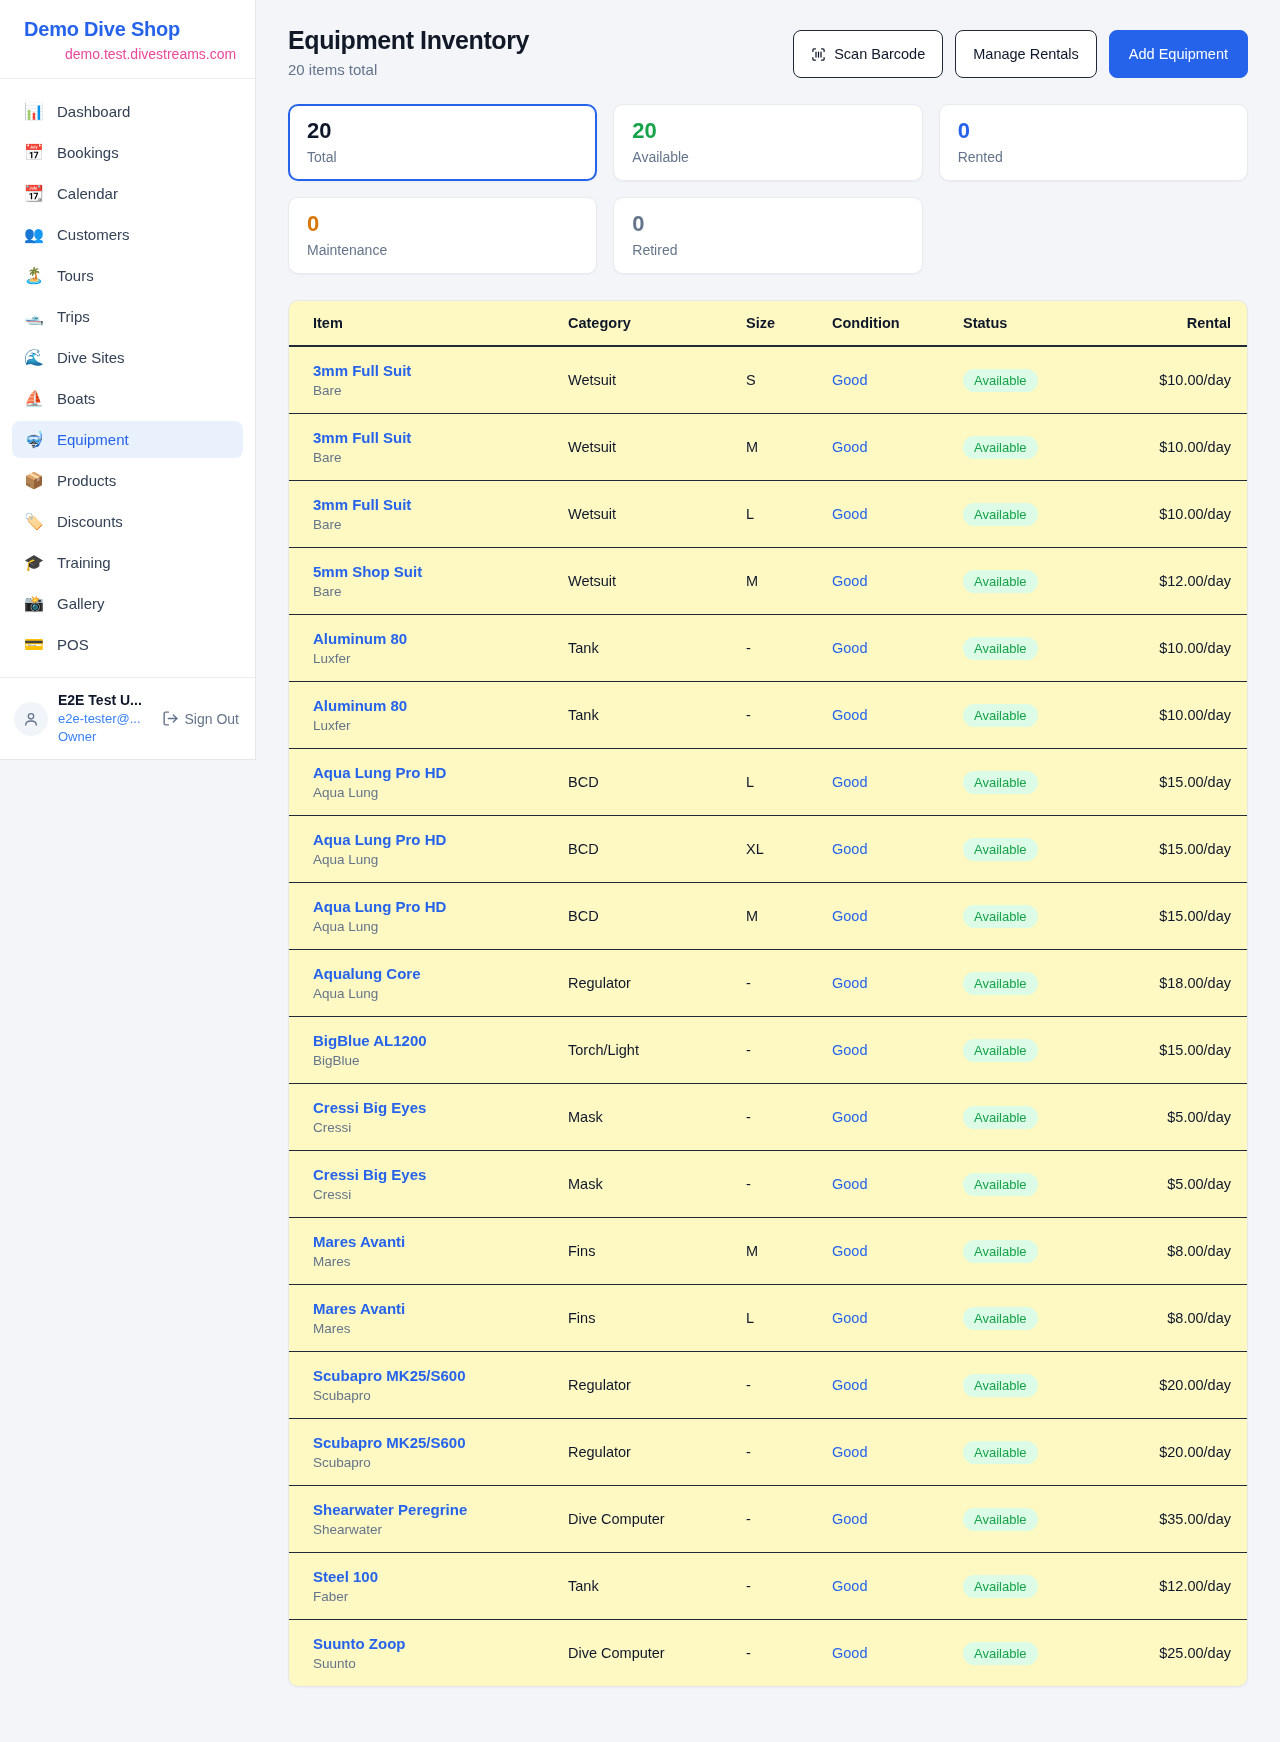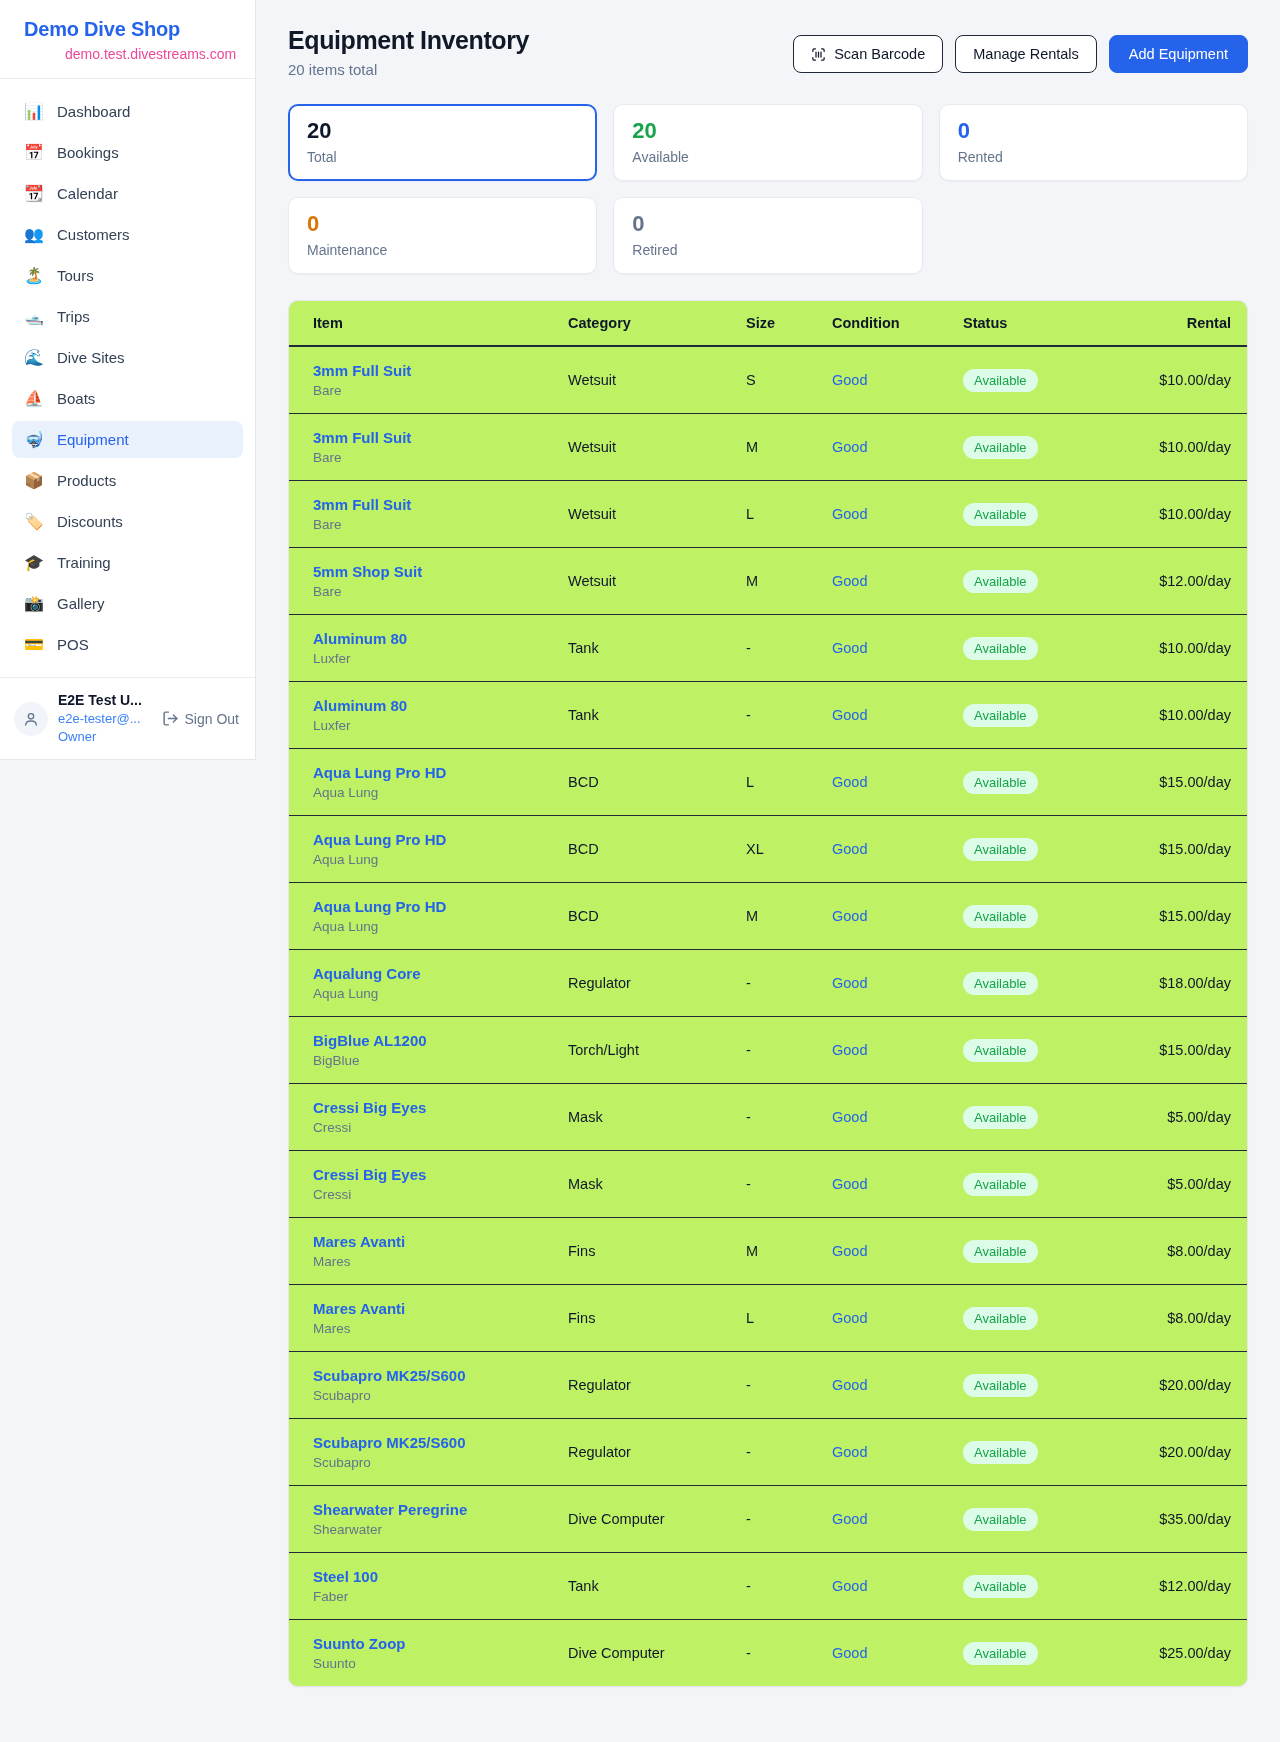--- a/index.html
+++ b/index.html
@@ -48,21 +48,21 @@
     color: #64748b; font-size: 14px; cursor: pointer; white-space: nowrap;
     padding-right: 2px;
   }
   
   .main { margin-left: 256px; padding: 26px 32px 32px 32px; }
   .page-header { display: flex; align-items: center; justify-content: space-between; }
   .page-title { font-size: 25px; font-weight: 700; letter-spacing: -0.4px; color: #111827; }
   .page-subtitle { font-size: 15px; color: #64748b; margin-top: 6px; }
   .header-actions { display: flex; gap: 12px; margin-top: 4px; }
   .btn {
-    height: 38px; border-radius: 8px; padding: 0 17px;
+    height: 48px; border-radius: 8px; padding: 0 17px;
     font-family: "Liberation Sans", sans-serif;
     font-size: 14.5px; display: inline-flex; align-items: center; gap: 8px;
     cursor: pointer; background: #ffffff; border: 1px solid #1f2937; color: #0f172a;
   }
   .btn-primary { background: #2563eb; border-color: #2563eb; color: #ffffff; font-weight: 500; padding: 0 19px; }
   
   .stats { display: grid; grid-template-columns: repeat(3, 1fr); gap: 16px; margin-top: 26px; }
   .stat-card {
     background: #ffffff; border: 1px solid #e7ebf0; border-radius: 10px;
     padding: 13px 18px 15px 18px; cursor: pointer;
@@ -82,21 +82,21 @@
   .select-wrap { position: relative; width: 166px; flex: 0 0 166px; }
   .category-select {
     width: 100%; height: 42px; border: 1px solid #1f2937; border-radius: 9px;
     background: #ffffff; font-size: 15px; color: #0f172a; padding: 0 30px 0 14px;
     appearance: none; -webkit-appearance: none; font-family: "Liberation Sans", sans-serif;
     cursor: pointer; outline: none;
   }
   .select-chevron { position: absolute; right: 11px; top: 14px; pointer-events: none; }
   
   .table-card {
-    margin-top: 26px; background: #bef264; border: 1px solid #e5e7eb;
+    margin-top: 26px; background: #fef9c3; border: 1px solid #e5e7eb;
     border-radius: 10px; overflow: hidden;
     box-shadow: 0 1px 2px rgba(15,23,42,0.04);
   }
   table { width: 100%; border-collapse: collapse; table-layout: fixed; }
   col.c-item { width: auto; } col.c-cat { width: 178px; } col.c-size { width: 86px; }
   col.c-cond { width: 131px; } col.c-status { width: 150px; } col.c-rent { width: 148px; }
   thead th {
     text-align: left; font-size: 14.5px; font-weight: 700; color: #0f172a;
     padding: 14px 14px; border-bottom: 2px solid #1f2937;
   }

